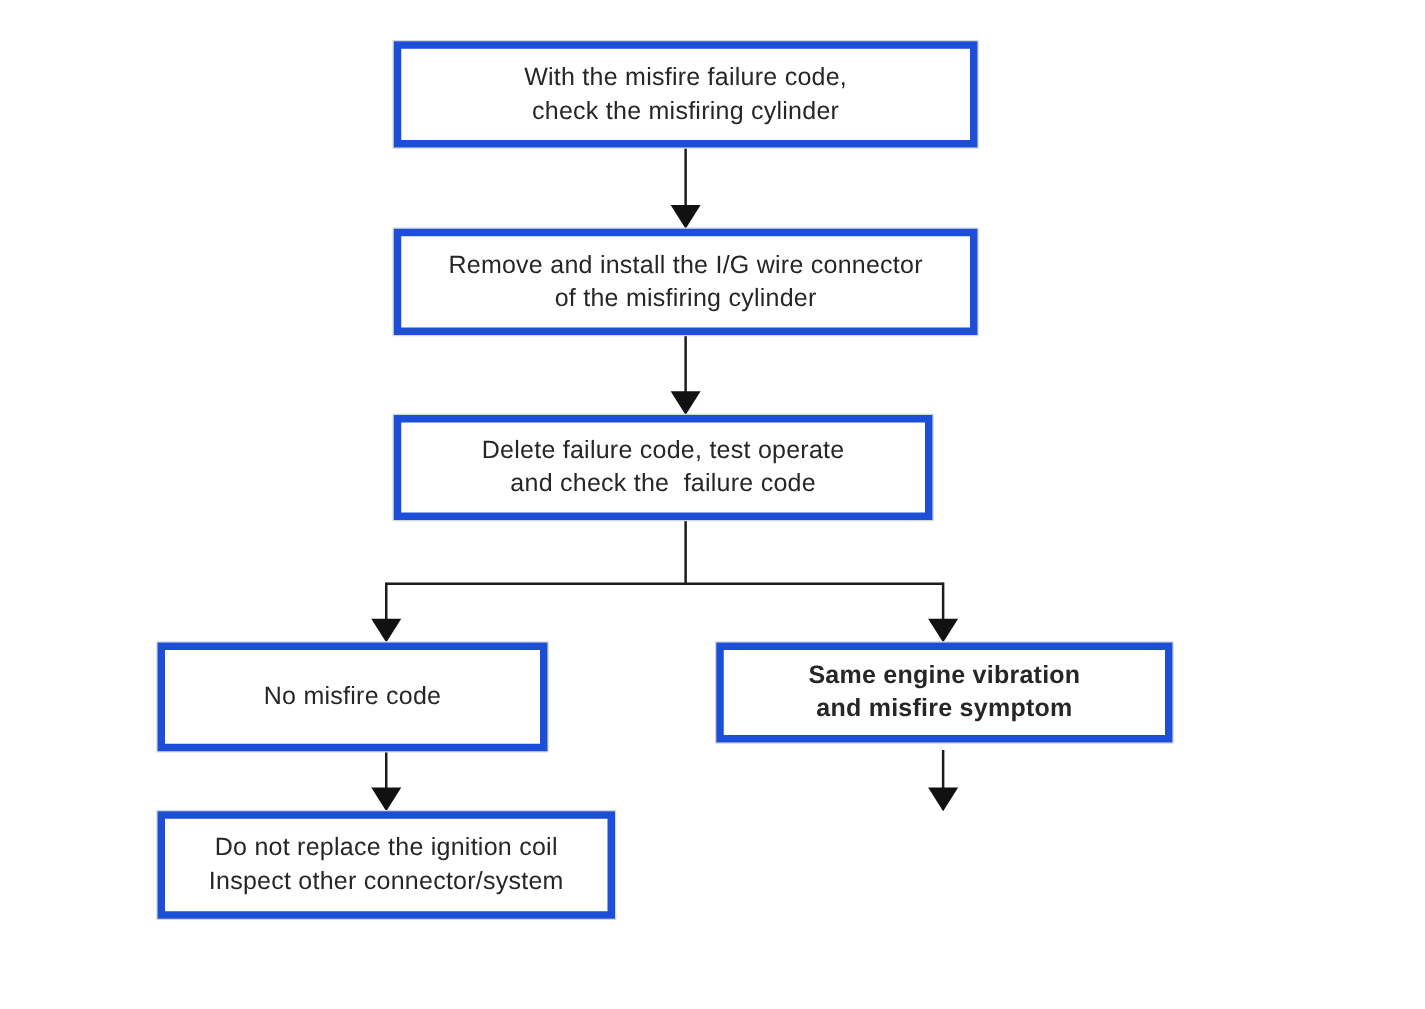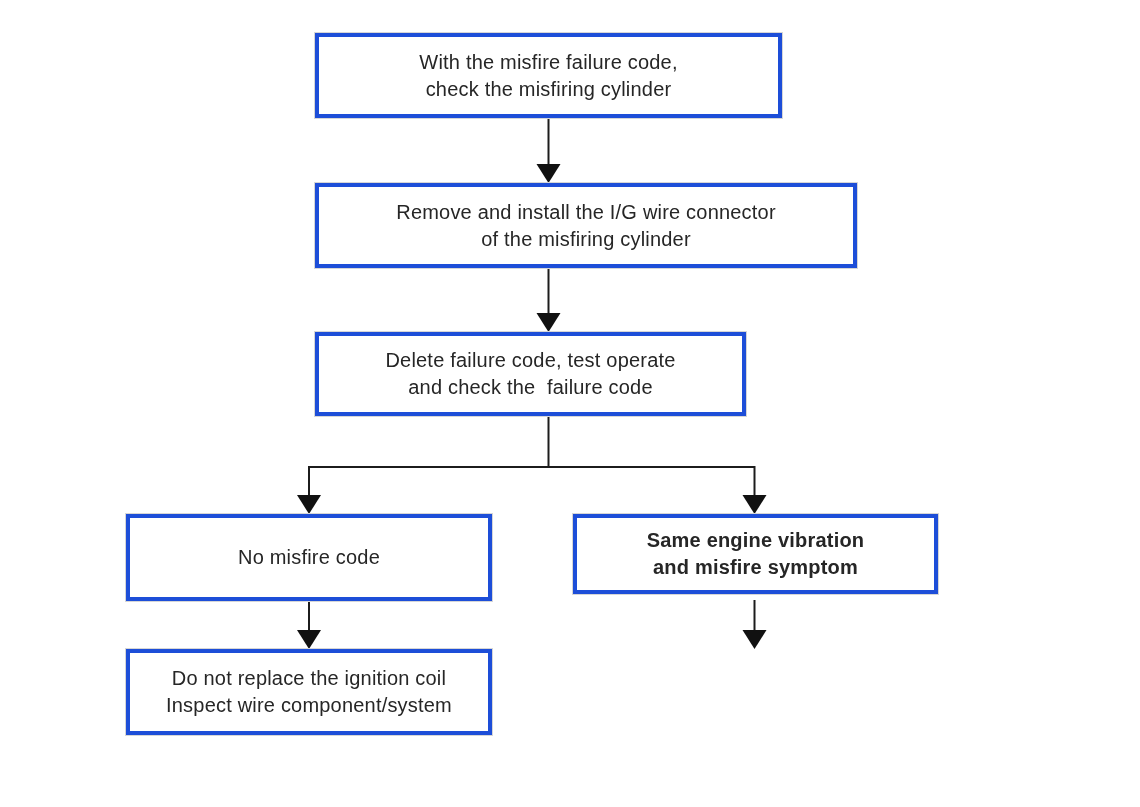--- a/index.html
+++ b/index.html
@@ -11,37 +11,37 @@
     position: relative;
     width: 1140px;
     height: 807px;
     background: #ffffff;
     font-family: "Liberation Sans", "DejaVu Sans", sans-serif;
     overflow: hidden;
   }
   .flow-node {
     position: absolute;
     box-sizing: border-box;
-    border: 4px solid #1d4ed8;
+    border: 6px solid #1d4ed8;
     box-shadow: 0 0 0 1px #d6d6d6;
     background: #ffffff;
     color: #262626;
     display: flex;
     align-items: center;
     justify-content: center;
     text-align: center;
     font-size: 20px;
     line-height: 27px;
     white-space: pre-wrap;
     letter-spacing: 0.2px;
   }
   #node-check-cylinder     { left: 315px; top:  33px; width: 467px; height: 85px; }
-  #node-remove-install     { left: 315px; top: 183px; width: 542px; height: 85px; }
+  #node-remove-install     { left: 315px; top: 183px; width: 467px; height: 85px; }
   #node-delete-code        { left: 315px; top: 332px; width: 431px; height: 84px; }
-  #node-no-misfire         { left: 126px; top: 514px; width: 366px; height: 87px; }
+  #node-no-misfire         { left: 126px; top: 514px; width: 312px; height: 87px; }
   #node-same-vibration     { left: 573px; top: 514px; width: 365px; height: 80px; font-weight: bold; }
   #node-do-not-replace     { left: 126px; top: 649px; width: 366px; height: 86px; }
   #node-test-position      { left: 573px; top: 649px; width: 365px; height: 86px; }
   .connector-layer {
     position: absolute;
     left: 0; top: 0;
     width: 1140px;
     height: 807px;
     pointer-events: none;
   }
@@ -83,16 +83,16 @@
 
   <div class="flow-node" id="node-delete-code">Delete failure code, test operate
 and check the  failure code</div>
 
   <div class="flow-node" id="node-no-misfire">No misfire code</div>
 
   <div class="flow-node" id="node-same-vibration">Same engine vibration
 and misfire symptom</div>
 
   <div class="flow-node" id="node-do-not-replace">Do not replace the ignition coil
-Inspect wire component/system</div>
+Inspect other connector/system</div>
 
 
 </div>
 
 </body></html>

